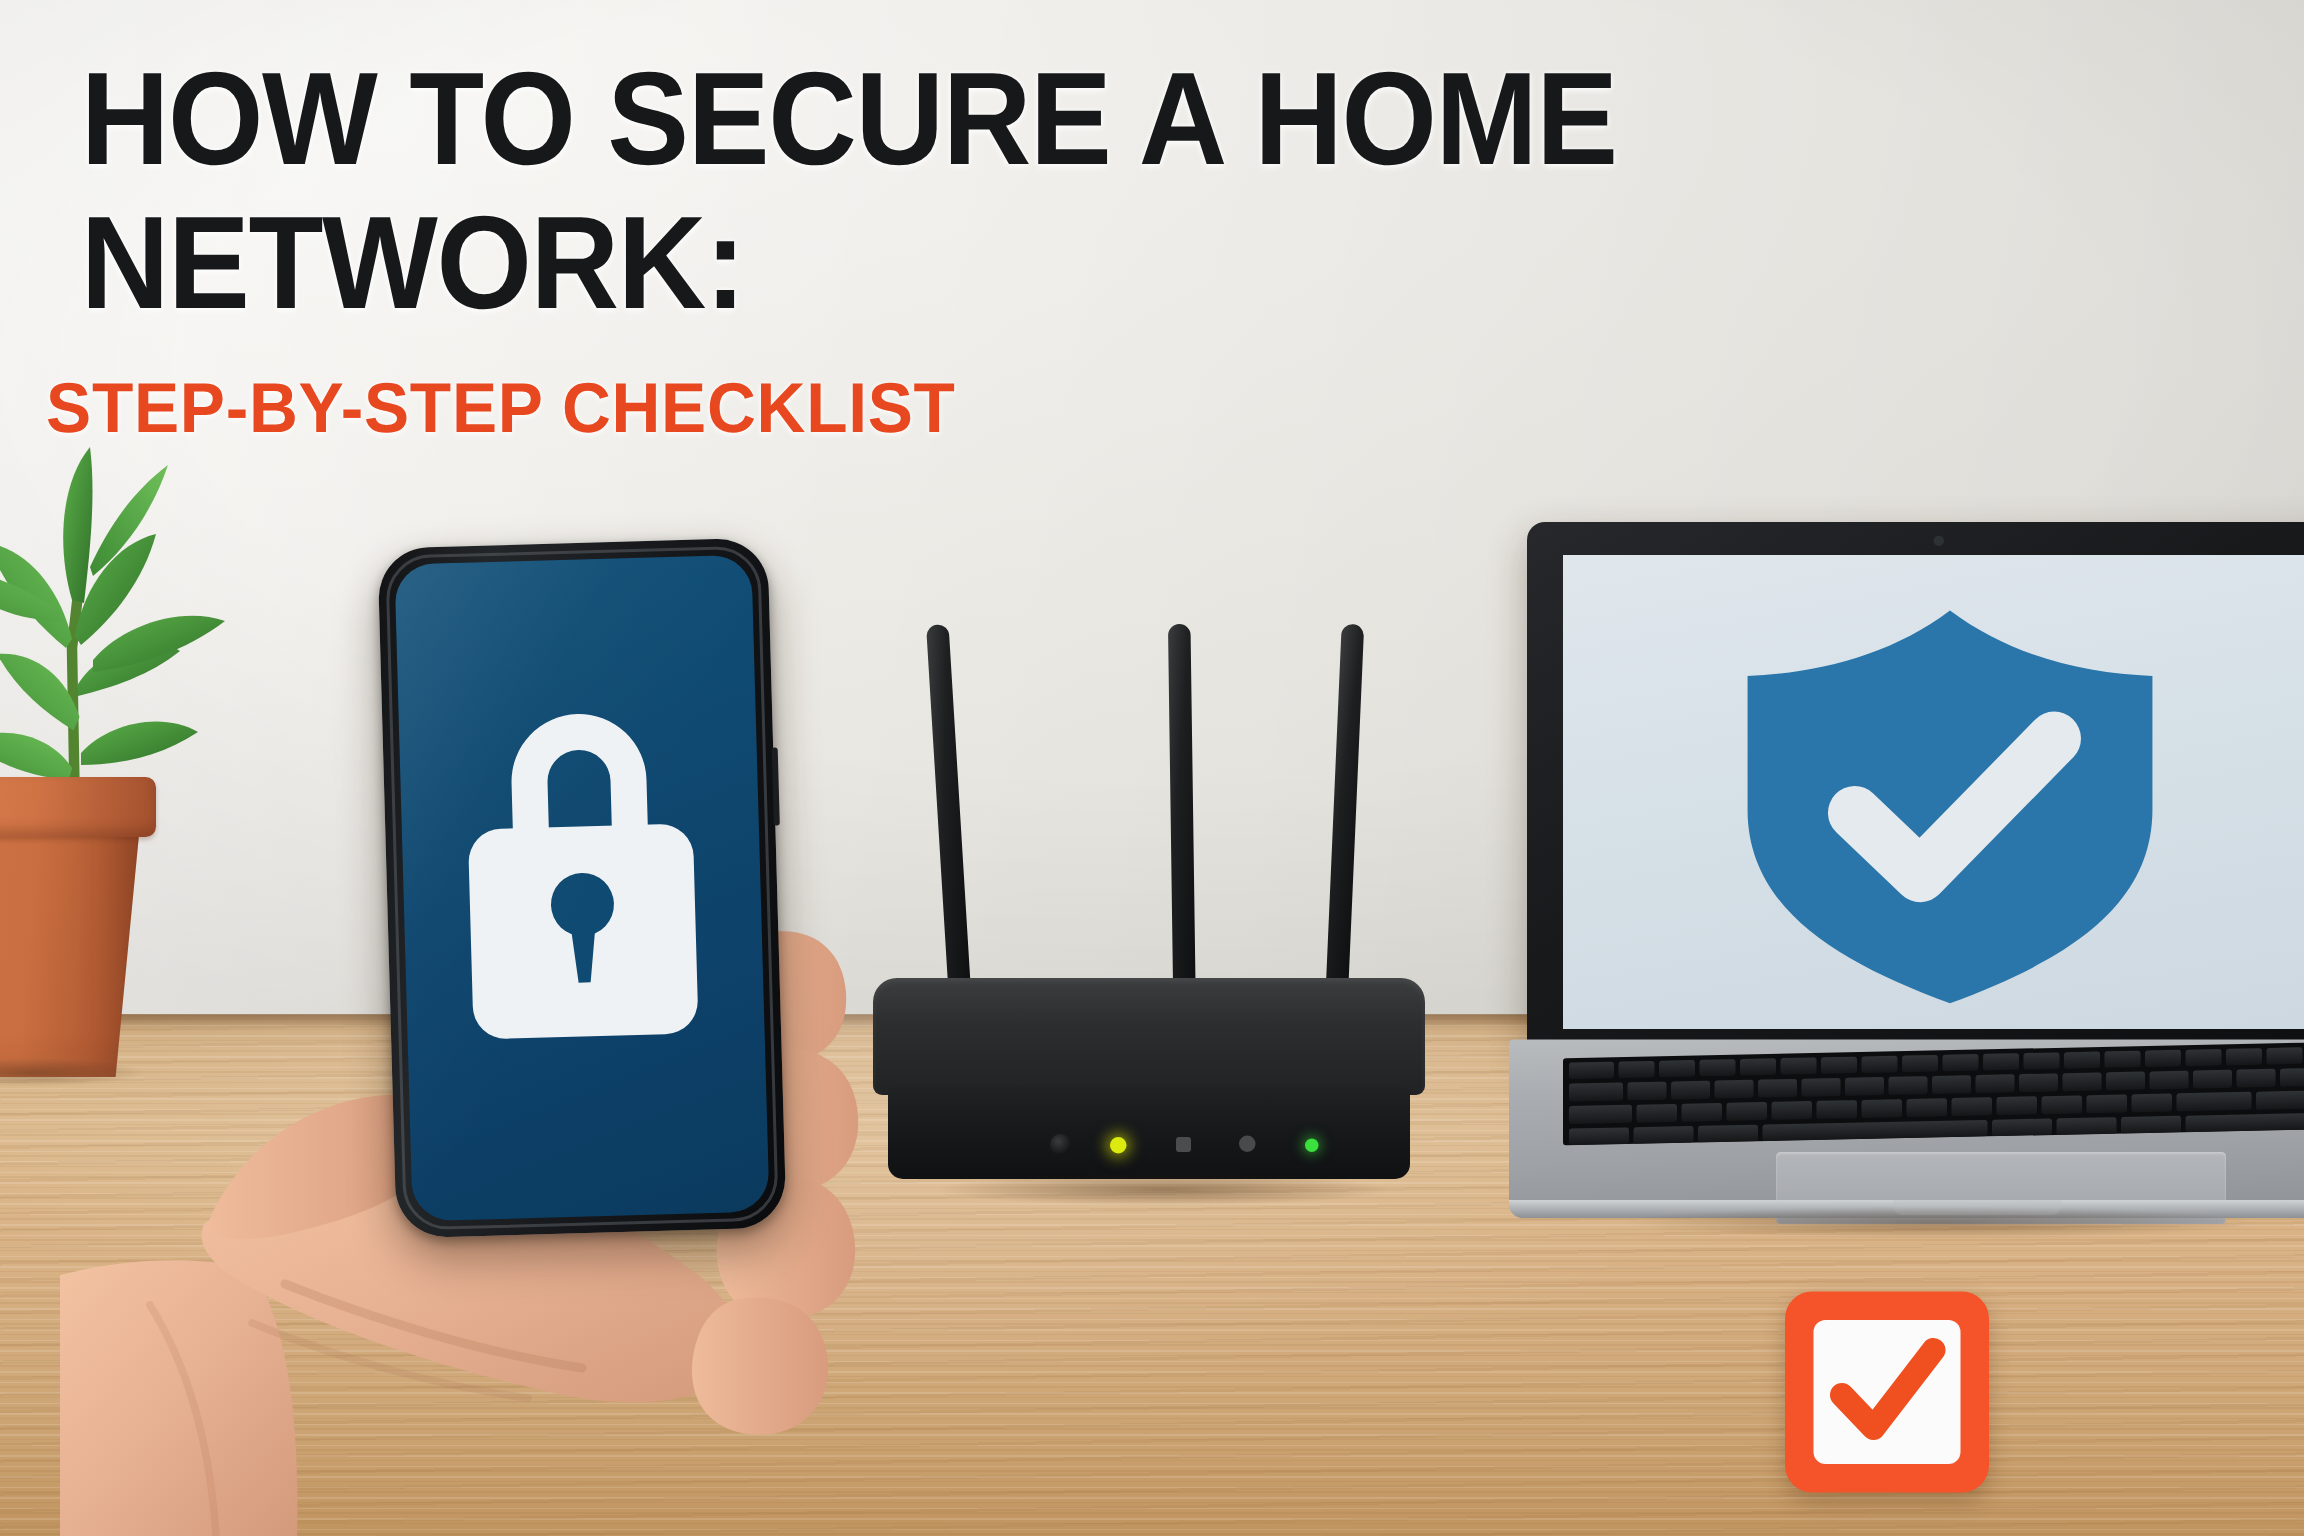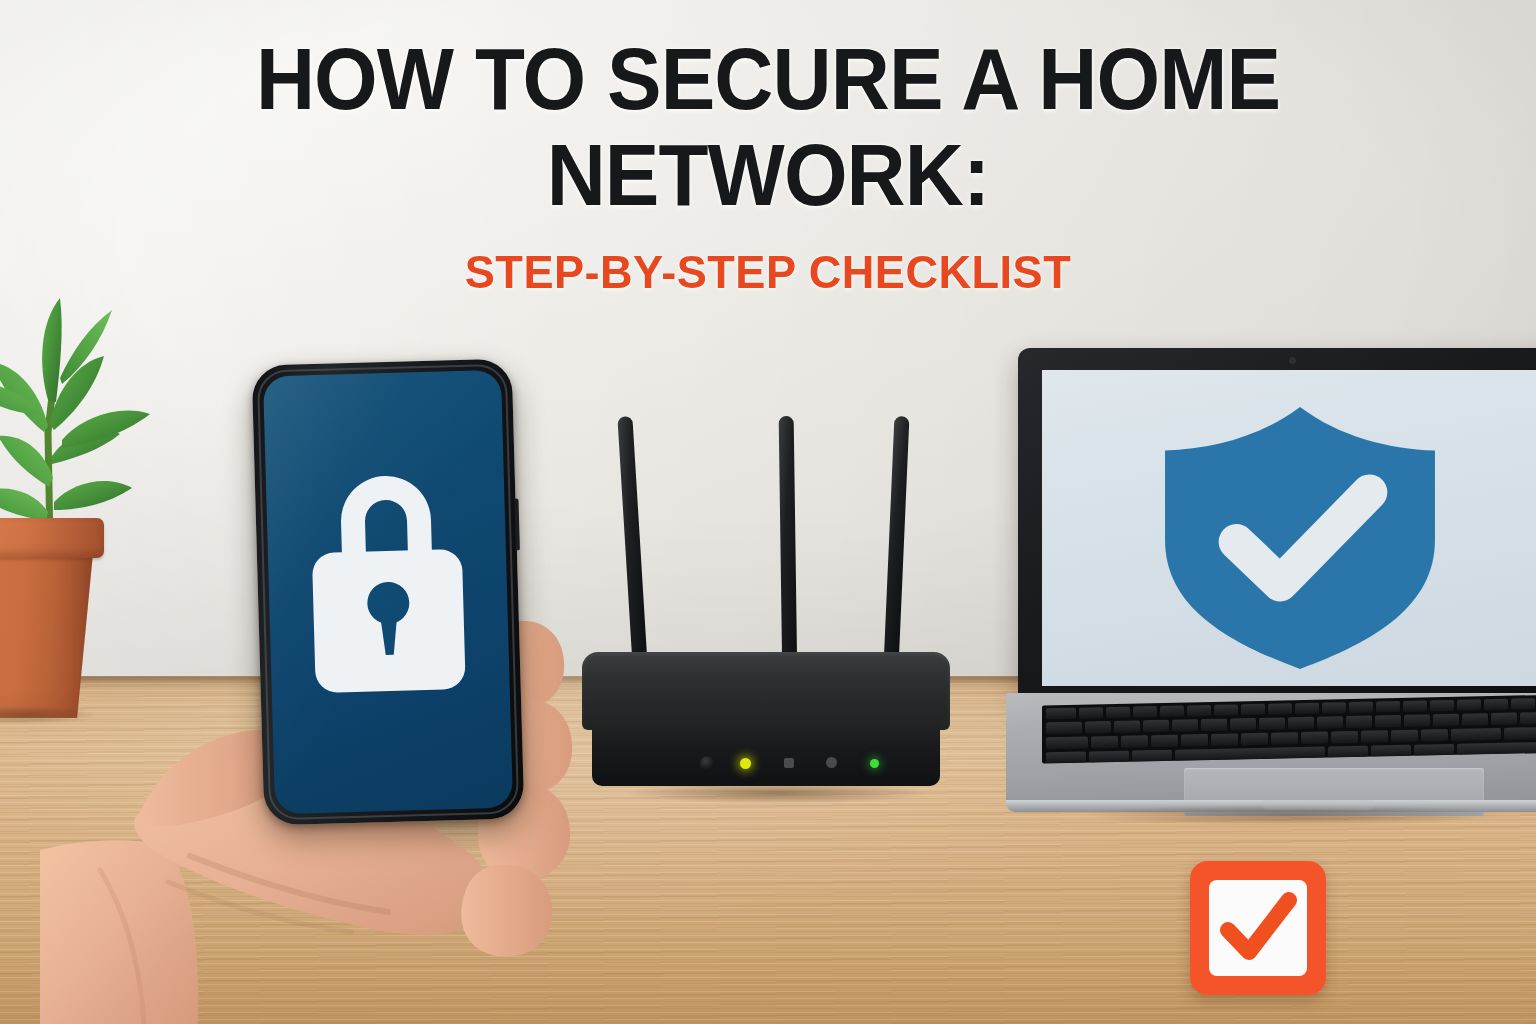--- a/index.html
+++ b/index.html
@@ -51,21 +51,21 @@
   .desk-edge{
     position:absolute;left:0;top:0;width:1536px;height:10px;
     background:linear-gradient(180deg, rgba(90,58,28,.55), rgba(140,95,50,0));
   }
   .desk-sheen{
     position:absolute;inset:0;
     background:radial-gradient(80% 120% at 38% 0%, rgba(255,255,255,.22), rgba(255,255,255,0) 60%);
   }
 
   
-  .title-wrap{position:absolute;left:0;top:36px;width:1536px;text-align:center;}
+  .title-wrap{position:absolute;left:0;top:36px;width:1536px;text-align:left;}
   .h1{
     font-family:"Liberation Sans",sans-serif;
     font-weight:700;font-size:88px;line-height:.98;
     letter-spacing:-1px;color:#17181a;
     transform:scaleX(.93);
     text-shadow:0 0 3px rgba(255,255,255,.95), 0 2px 5px rgba(255,255,255,.7);
     margin:0;
   }
   .h1 .ln2{display:block;margin-top:10px;}
   .h2{

